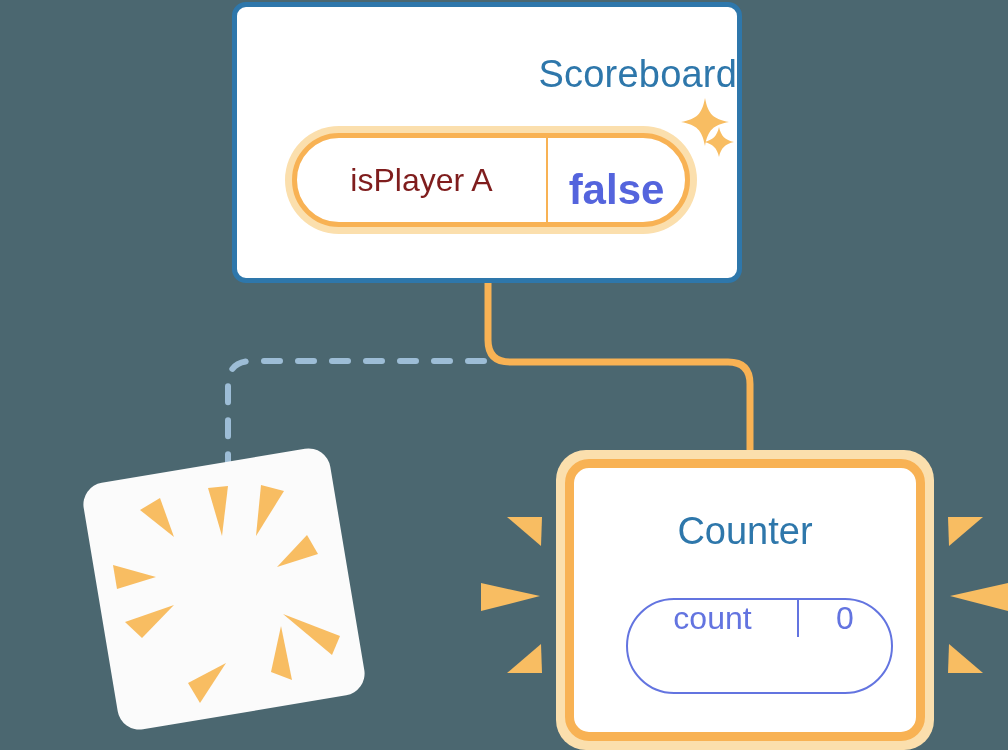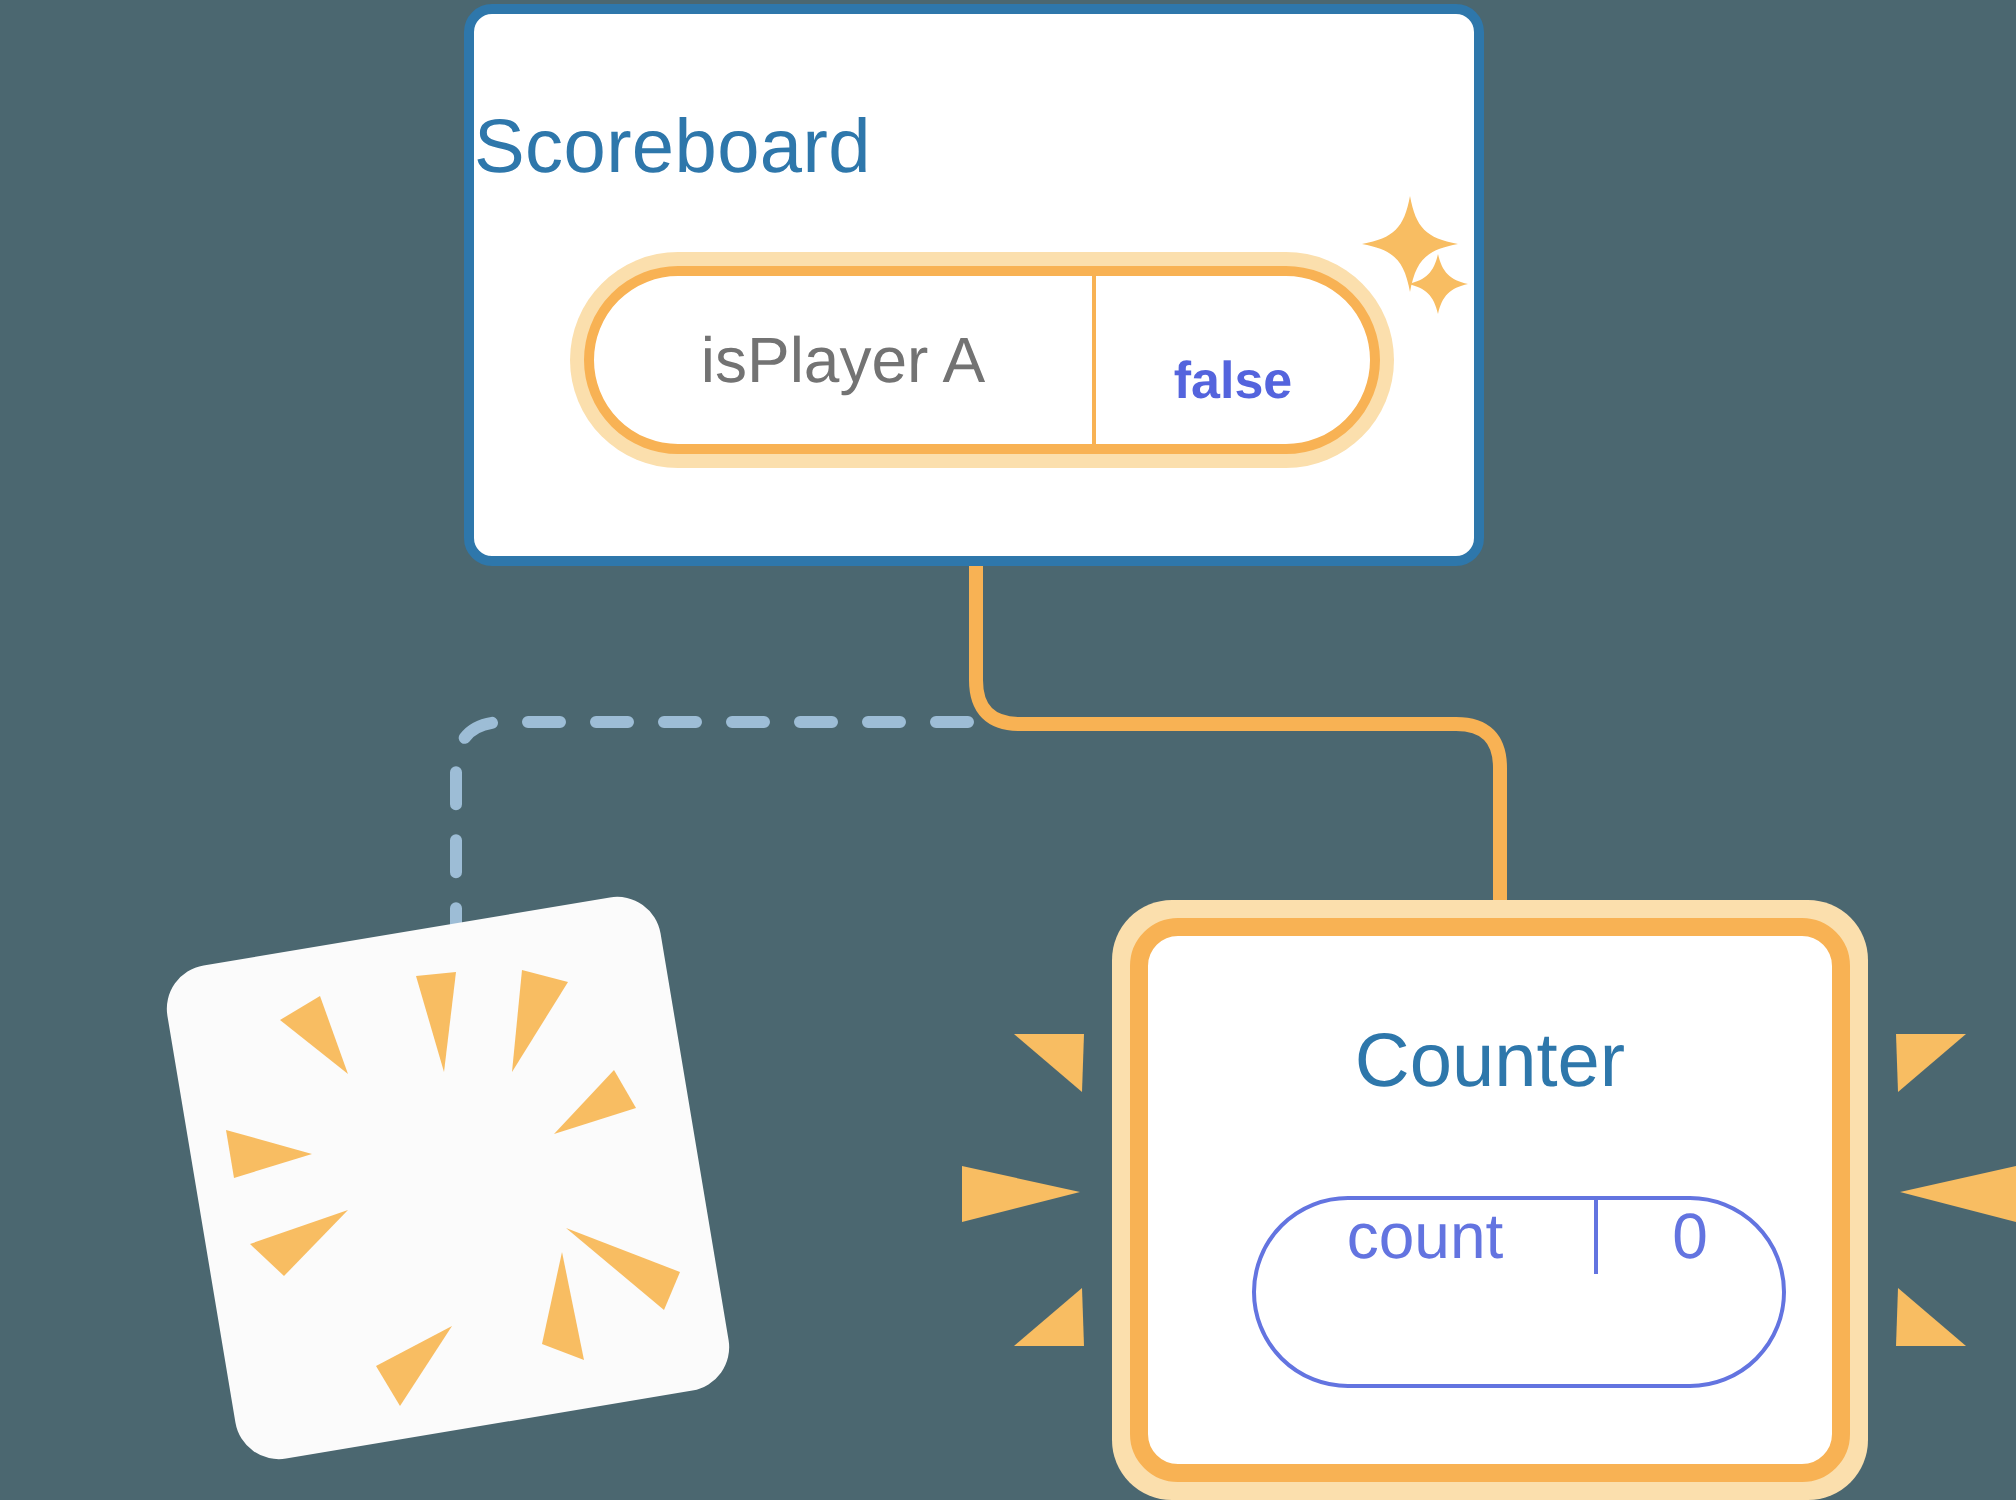--- a/index.html
+++ b/index.html
@@ -33,21 +33,21 @@
     height: 281px;
     background: #ffffff;
     border: 5px solid #2e77ab;
     border-radius: 14px;
     box-sizing: border-box;
   }
   .scoreboard-title {
     position: absolute;
     left: 0; right: 0;
     top: 46px;
-    text-align: left;
+    text-align: right;
     color: #2e77ab;
     font-size: 38px;
     letter-spacing: 0.2px;
   }
   
   .sb-pill-glow {
     position: absolute;
     left: 48px;
     top: 119px;
     width: 412px;
@@ -67,32 +67,32 @@
     background: #ffffff;
     box-sizing: border-box;
     display: flex;
     align-items: stretch;
   }
   .sb-pill-key {
     flex: 0 0 251px;
     display: flex;
     align-items: center;
     justify-content: center;
-    color: #737373;
+    color: #7f1d1d;
     font-size: 32px;
     border-right: 2px solid #f8b254;
     box-sizing: border-box;
   }
   .sb-pill-val {
     flex: 1 1 auto;
     display: flex;
     align-items: center;
     justify-content: center;
     color: #5464dd;
-    font-size: 26px;
+    font-size: 42px;
     font-weight: bold;
     margin-top: 20px;
   }
 
   
   .sparkle {
     position: absolute;
   }
 
   

